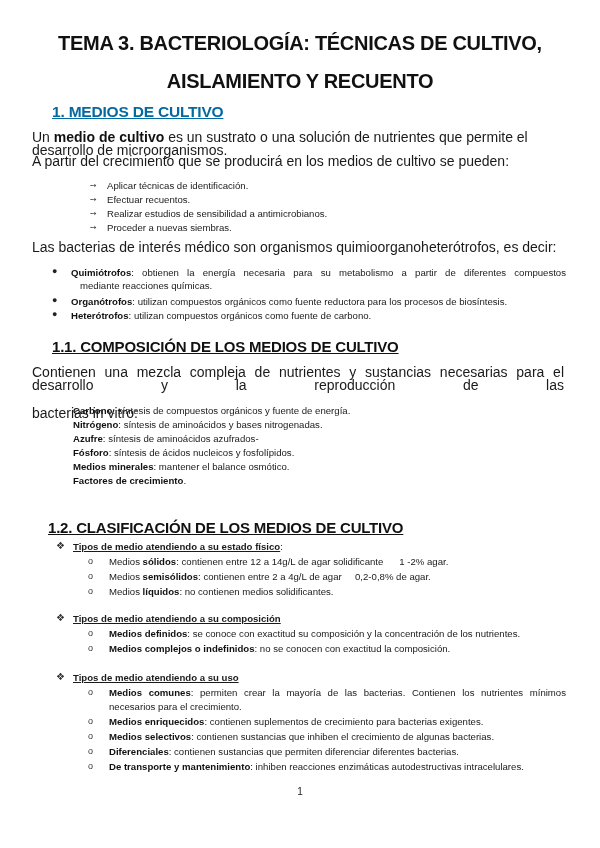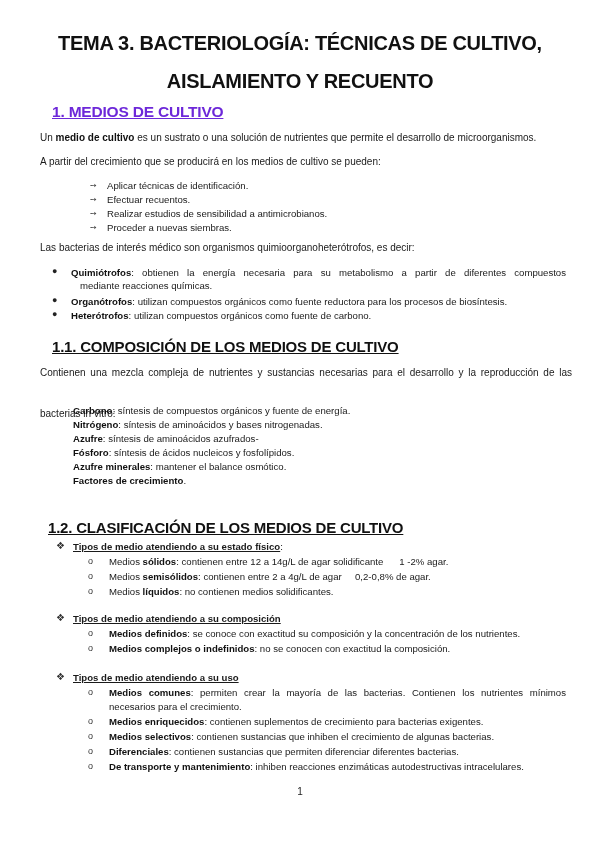--- a/index.html
+++ b/index.html
@@ -14,30 +14,30 @@
   .doc-title {
     position: absolute; left: 0; width: 600px; text-align: center;
     font-weight: bold; font-size: 20px; line-height: 30px; letter-spacing: -0.3px;
     color: #111;
   }
   .doc-title.l1 { top: 28px; }
   .doc-title.l2 { top: 66px; }
 
   .h1 {
     position: absolute; font-weight: bold; font-size: 15.5px;
-    text-decoration: underline; color: #6d28d9; letter-spacing: -0.2px;
+    text-decoration: underline; color: #0369a1; letter-spacing: -0.2px;
   }
   .h2 {
     position: absolute; font-weight: bold; font-size: 15px;
     text-decoration: underline; color: #111; letter-spacing: -0.2px;
   }
 
   .p {
-    position: absolute; left: 40px; width: 532px;
-    font-size: 10px; line-height: 13px; color: #1a1a1a;
+    position: absolute; left: 32px; width: 532px;
+    font-size: 14px; line-height: 13px; color: #1a1a1a;
   }
   .p.justify { text-align: justify; text-align-last: left; }
   .p b { font-weight: bold; color: #111; }
 
   .arrow-item, .dot-item, .circle-item, .diamond-item, .plain-item {
     position: absolute; font-size: 9.6px; line-height: 13px; color: #1a1a1a;
   }
   .arrow-item .mark { position: absolute; left: -17px; top: 0; font-size: 8px; color: #444; }
   .dot-item .mark { position: absolute; left: -19px; top: -1px; font-size: 9px; color: #222; }
   .circle-item .mark { position: absolute; left: -21px; top: 0; font-size: 9px; color: #333; }
@@ -78,21 +78,21 @@
 
   <div class="h2" style="left:52px; top:338px;">1.1.   COMPOSICIÓN DE LOS MEDIOS DE CULTIVO</div>
 
   <div class="p justify" style="top:366px; text-align-last:justify;">Contienen una mezcla compleja de nutrientes y sustancias necesarias para el desarrollo y la reproducción de las</div>
   <div class="p" style="top:379px;margin-top:28px;">bacterias in vitro:</div>
 
   <div class="plain-item" style="left:73px; top:404px;"><b class="b">Carbono</b><span>: síntesis de compuestos orgánicos y fuente de energía.</span></div>
   <div class="plain-item" style="left:73px; top:418px;"><b class="b">Nitrógeno</b><span>: síntesis de aminoácidos y bases nitrogenadas.</span></div>
   <div class="plain-item" style="left:73px; top:432px;"><b class="b">Azufre</b><span>: síntesis de aminoácidos azufrados-</span></div>
   <div class="plain-item" style="left:73px; top:446px;"><b class="b">Fósforo</b><span>: síntesis de ácidos nucleicos y fosfolípidos.</span></div>
-  <div class="plain-item" style="left:73px; top:460px;"><b class="b">Azufre minerales</b><span>: mantener el balance osmótico.</span></div>
+  <div class="plain-item" style="left:73px; top:460px;"><b class="b">Medios minerales</b><span>: mantener el balance osmótico.</span></div>
   <div class="plain-item" style="left:73px; top:474px;"><b class="b">Factores de crecimiento</b><span>.</span></div>
 
   <div class="h2" style="left:48px; top:519px;">1.2.   CLASIFICACIÓN DE LOS MEDIOS DE CULTIVO</div>
 
   <div class="diamond-item" style="left:73px; top:540px;"><span class="mark">❖</span><span class="u">Tipos de medio atendiendo a su estado físico</span><span>:</span></div>
   <div class="circle-item" style="left:109px; top:555px;"><span class="mark">o</span><span>Medios </span><b class="b">sólidos</b><span style="white-space:pre">: contienen entre 12 a 14g/L de agar solidificante      1 -2% agar.</span></div>
   <div class="circle-item" style="left:109px; top:570px;"><span class="mark">o</span><span>Medios </span><b class="b">semisólidos</b><span style="white-space:pre">: contienen entre 2 a 4g/L de agar     0,2-0,8% de agar.</span></div>
   <div class="circle-item" style="left:109px; top:585px;"><span class="mark">o</span><span>Medios </span><b class="b">líquidos</b><span>: no contienen medios solidificantes.</span></div>
 
   <div class="diamond-item" style="left:73px; top:612px;"><span class="mark">❖</span><span class="u">Tipos de medio atendiendo a su composición</span></div>

